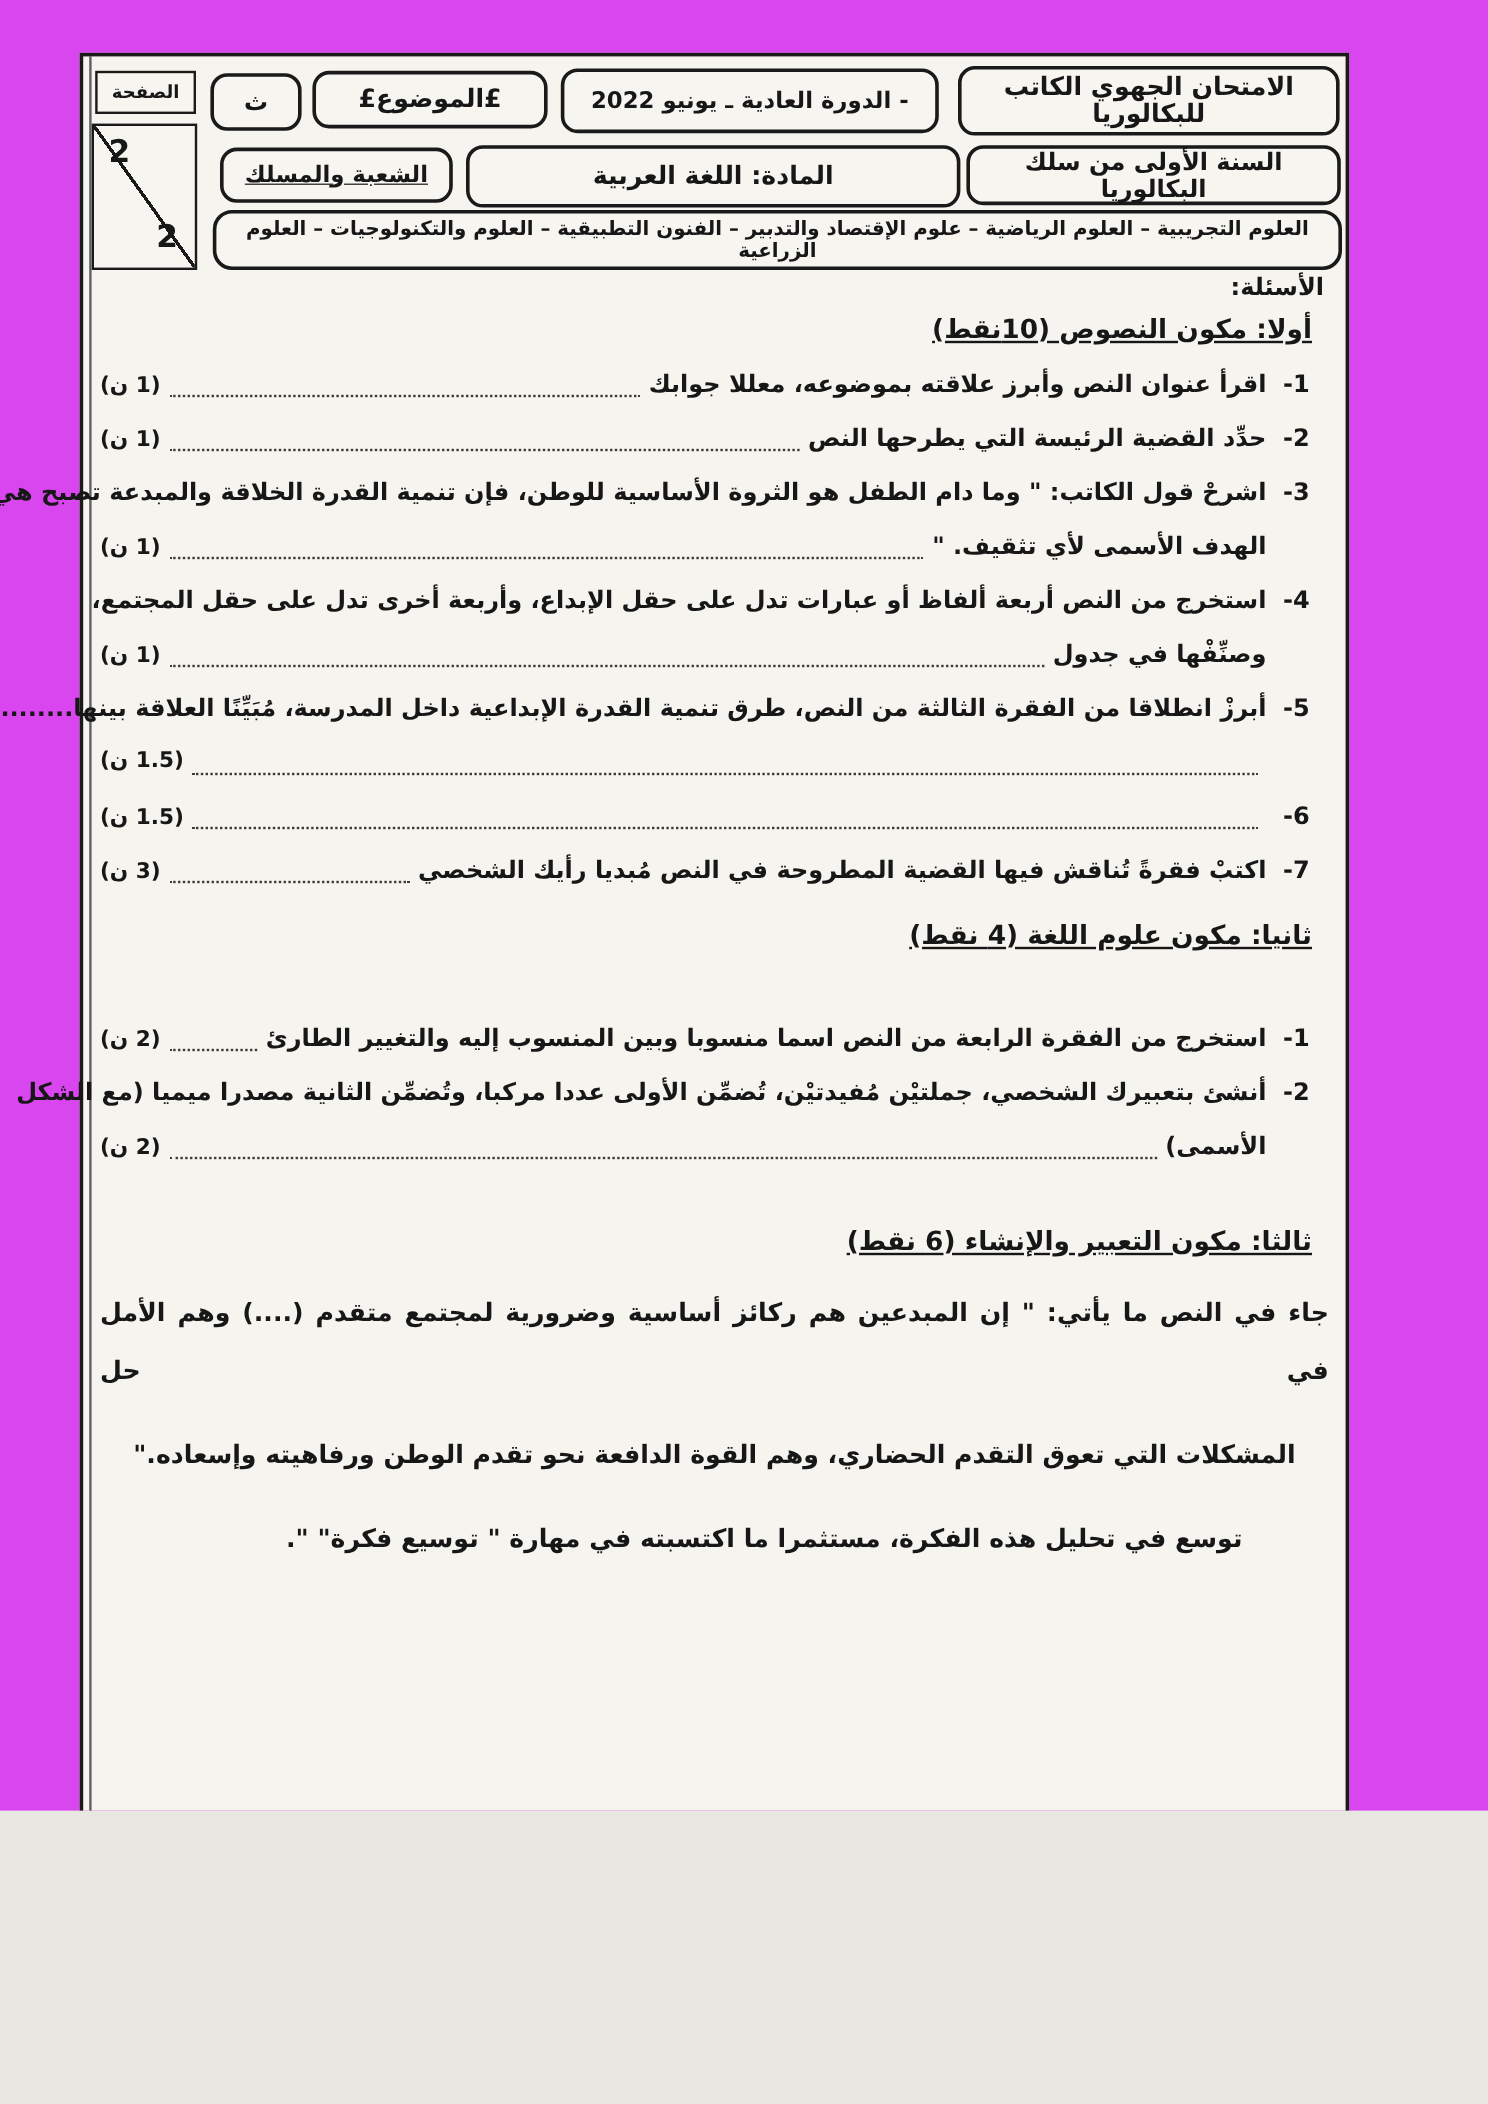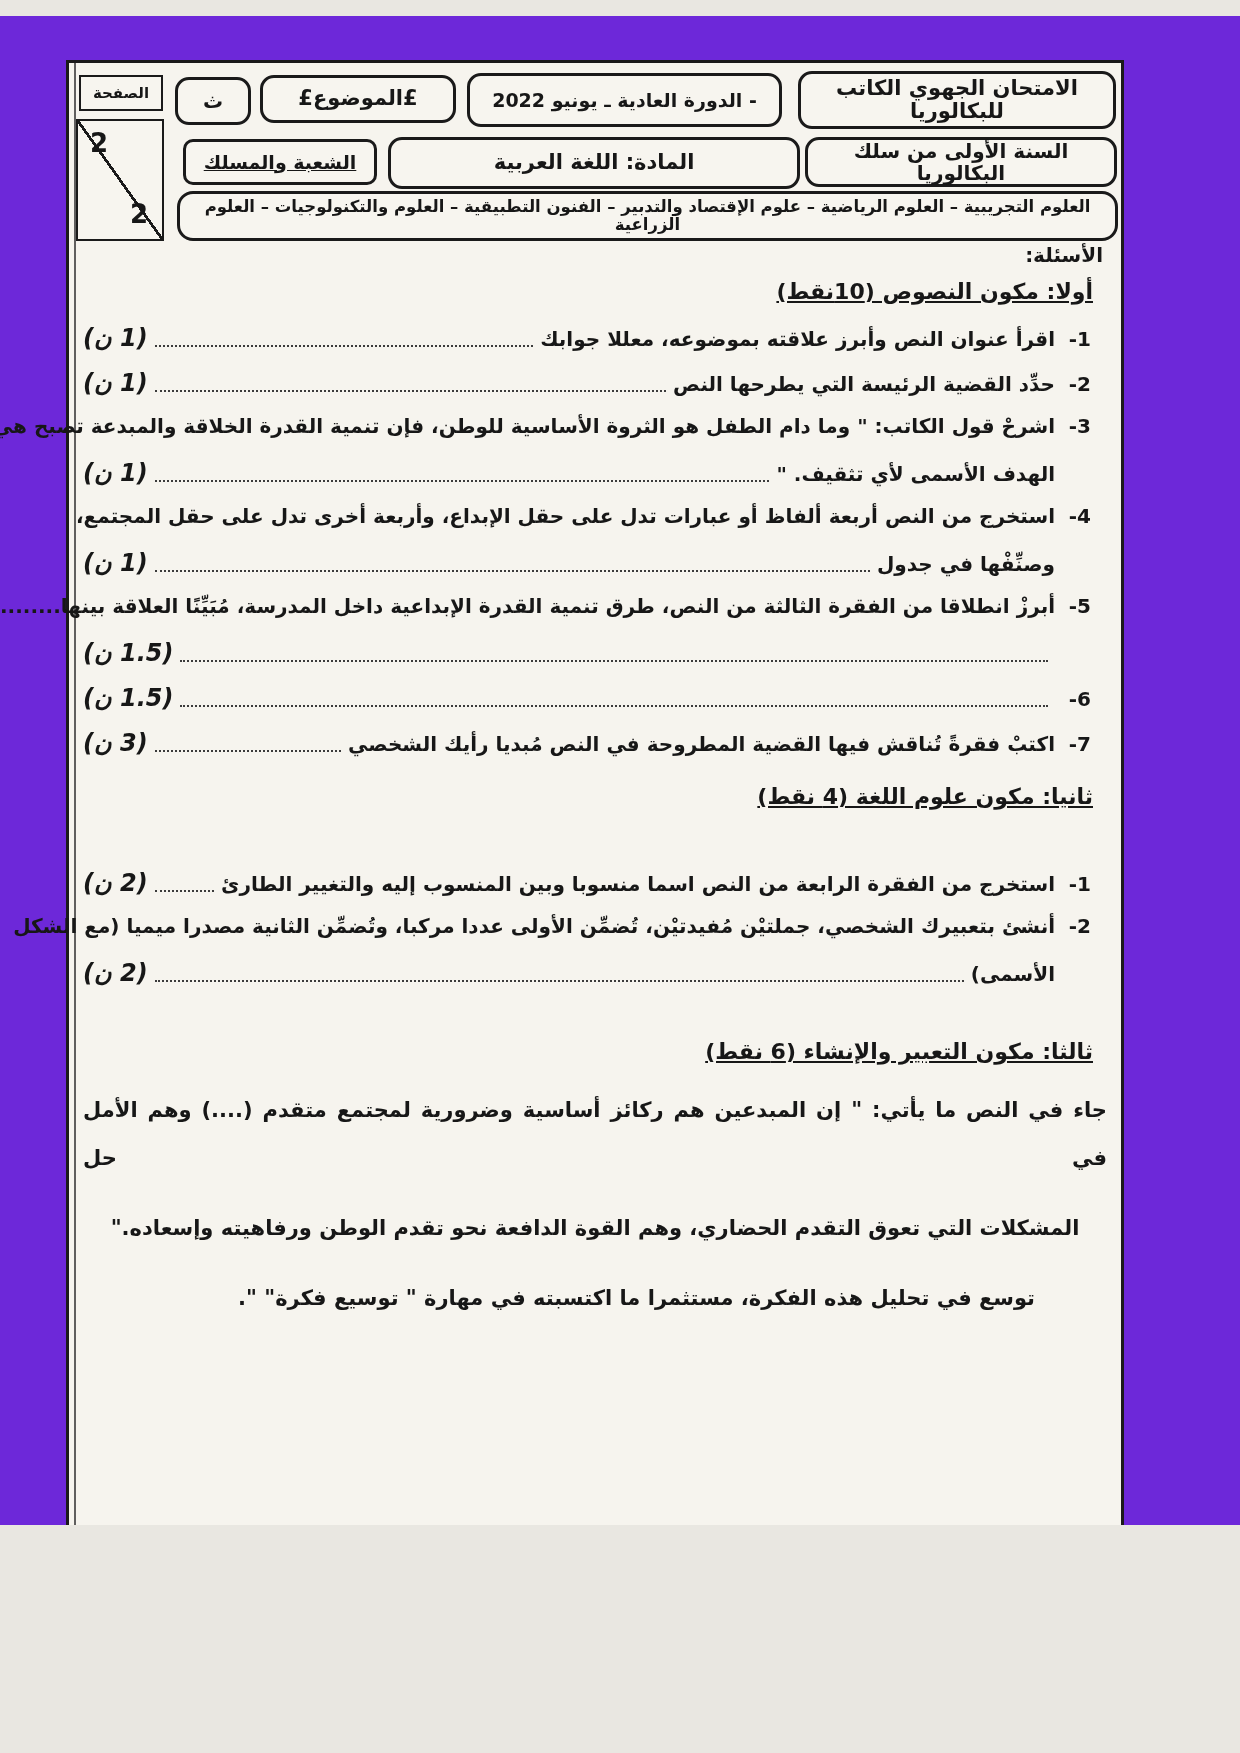--- a/index.html
+++ b/index.html
@@ -1,22 +1,22 @@
 <!DOCTYPE html>
 <html lang="ar" dir="rtl"><head>
 <meta charset="utf-8">
 <style>
   * { margin:0; padding:0; box-sizing:border-box; }
   html, body { background:#e9e7e1; }
   .paper {
     position:relative; width:1240px; height:1509px;
-    background:#6d28d9;
+    background:#d946ef;
     font-family:"DejaVu Sans", sans-serif;
     color:#171717; direction:rtl; overflow:hidden;
-    margin:16px auto;
+    margin:0 auto;
   }
   .frame {
     position:absolute; left:66px; top:44px; width:1058px; height:1662px;
     border:3px solid #1a1a1a; background:#f6f4ee;
   }
   .left-rule {
     position:absolute; left:5px; top:0; bottom:0; width:2px;
     background:#2e2e2e; opacity:.75;
   }
   
@@ -30,21 +30,21 @@
   .page-diag       { left:7px;   top:56px;  width:88px;  height:122px; border-width:2.5px;
                      background:
                        linear-gradient(to bottom left, transparent calc(50% - 1.4px), #1a1a1a calc(50% - 1.4px), #1a1a1a calc(50% + 1.4px), transparent calc(50% + 1.4px)),
                        #f7f5ef; }
   .page-cur  { position:absolute; top:8px;  left:12px;  font-size:26px; font-weight:bold; }
   .page-tot  { position:absolute; bottom:10px; right:14px; font-size:26px; font-weight:bold; }
   .th-box          { left:106px; top:14px;  width:76px;  height:48px; font-size:20px; }
   .topic-box       { left:191px; top:12px;  width:196px; height:48px; font-size:21px; }
   .session-box     { left:398px; top:10px;  width:315px; height:54px; font-size:19px; }
   .title-box       { left:729px; top:8px;   width:318px; height:58px; font-size:21px; }
-  .stream-label    { left:114px; top:76px;  width:194px; height:46px; font-size:19px; text-decoration:underline;border-radius:10px; }
+  .stream-label    { left:114px; top:76px;  width:194px; height:46px; font-size:19px; text-decoration:underline; }
   .subject-box     { left:319px; top:74px;  width:412px; height:52px; font-size:21px; }
   .level-box       { left:736px; top:74px;  width:312px; height:50px; font-size:20px; }
   .streams-strip   { left:108px; top:128px; width:941px; height:50px; font-size:16.5px; border-radius:16px; padding:12px 10px; }
   
   .content {
     position:absolute; top:178px; left:14px; right:14px;
     direction:rtl; text-align:right;
   }
   .main-title { font-size:20px; font-weight:bold; margin:2px 4px 12px 0; }
   .sec-head   { font-size:22px; font-weight:bold; text-decoration:underline; margin:0 14px 20px 0;text-align:right; }
@@ -56,21 +56,21 @@
     min-height:30px; margin-bottom:15px;
     font-size:20px; font-weight:bold; white-space:nowrap;
   }
   .qnum  { min-width:36px; flex:0 0 auto; }
   .qtext { flex:0 0 auto; }
   .cont  { padding-right:36px; }
   .dots  {
     flex:1 1 auto; min-width:18px; margin:0 7px;
     border-bottom:2.4px dotted #3b3b3b; align-self:flex-end; margin-bottom:7px;
   }
-  .qpts  { flex:0 0 auto; font-size:24px;font-style:italic; }
+  .qpts  { flex:0 0 auto; font-size:18px; }
   .gap-lg { margin-top:60px; }
   .para { font-size:21px; font-weight:bold; line-height:48px; margin-top:22px; }
   .para-l1 { text-align:justify; text-align-last:justify; }
   .para-l2 { text-align:center; }
   .para-close { font-size:21px; font-weight:bold; margin-top:34px; padding-left:4px; text-align:right; padding-right:72px; }
 </style>
 </head>
 <body>
 
 <div class="paper">

